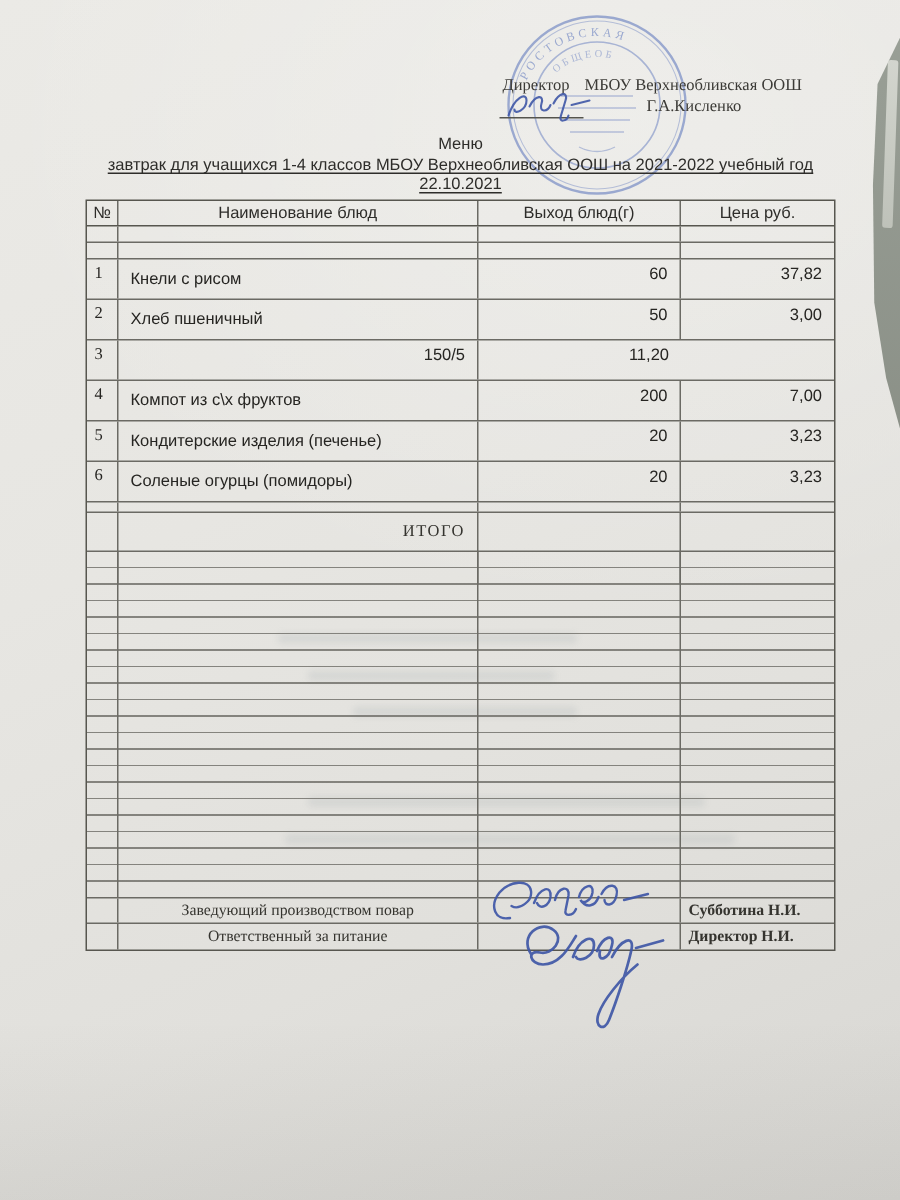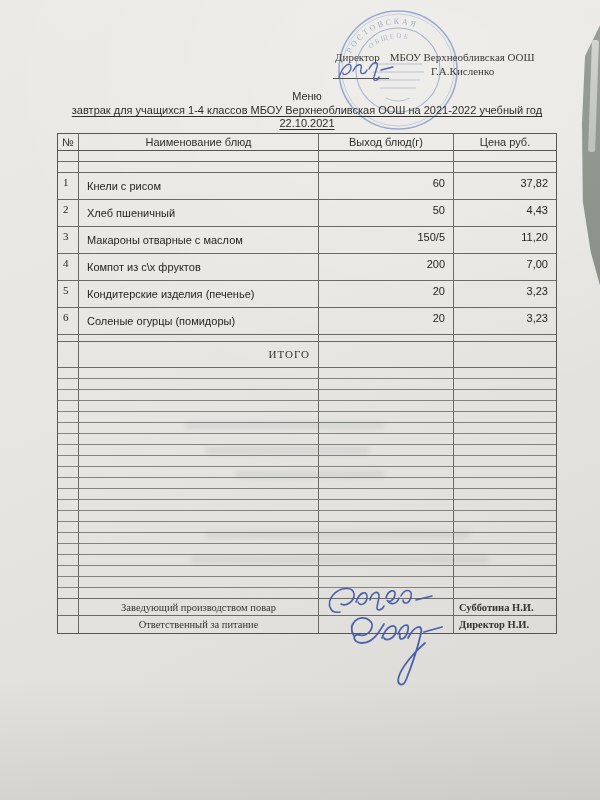--- a/index.html
+++ b/index.html
@@ -161,25 +161,24 @@
   <div class="t-row row-dish">
     <div class="cell-num">1</div>
     <div class="cell-name">Кнели с рисом</div>
     <div class="cell-out">60</div>
     <div class="cell-price">37,82</div>
   </div>
   <div class="t-row row-dish">
     <div class="cell-num">2</div>
     <div class="cell-name">Хлеб пшеничный</div>
     <div class="cell-out">50</div>
-    <div class="cell-price">4,43</div>
+    <div class="cell-price">3,00</div>
   </div>
   <div class="t-row row-dish">
     <div class="cell-num">3</div>
-    <div class="cell-name">Макароны отварные с маслом</div>
     <div class="cell-out">150/5</div>
     <div class="cell-price">11,20</div>
   </div>
   <div class="t-row row-dish">
     <div class="cell-num">4</div>
     <div class="cell-name">Компот из с\х фруктов</div>
     <div class="cell-out">200</div>
     <div class="cell-price">7,00</div>
   </div>
   <div class="t-row row-dish">

